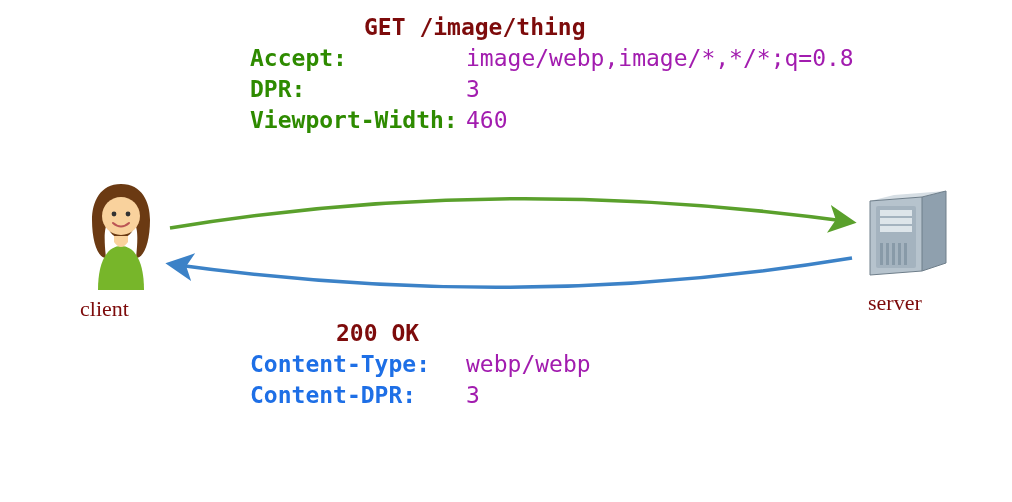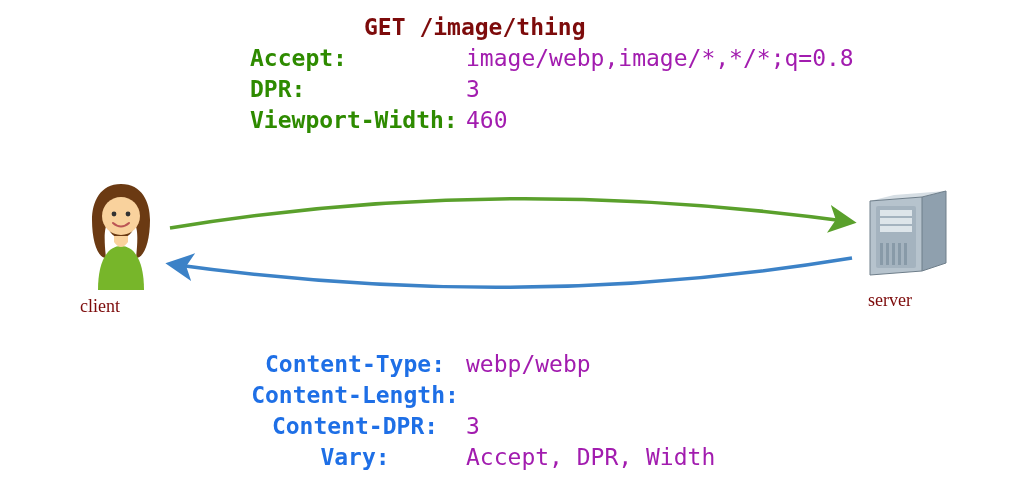--- a/index.html
+++ b/index.html
@@ -37,35 +37,35 @@
   .key {
     color: #2E8B00;
     font-weight: 600;
     text-align: left;
     min-width: 210px;
     padding-right: 6px;
   }
   .key-blue {
     color: #1E6FE6;
     font-weight: 600;
-    text-align: center;
+    text-align: left;
     min-width: 210px;
     padding-right: 6px;
   }
   .val {
     color: #a21caf;
   }
   .status {
     color: #7D0B0B;
     font-weight: 600;
   }
   .label {
     font-family: Georgia, 'Times New Roman', serif;
     color: #7D0B0B;
-    font-size: 18px;
+    font-size: 22px;
     position: absolute;
   }
   .client-icon {
     position: absolute;
     left: 86px;
     top: 180px;
     width: 70px;
     height: 110px;
   }
   .server-icon {
@@ -161,31 +161,27 @@
     </div>
     <div class="row">
       <span class="key">Viewport-Width:</span>
       <span class="val">460</span>
     </div>
   </div>
 
   <div class="block" style="left:250px; top:318px;">
     <div class="row">
       <span class="key-blue" style="color:transparent;min-width:80px;"> </span>
+      <span class="status">200 OK</span>
     </div>
     <div class="row">
       <span class="key-blue">Content-Type:</span>
       <span class="val">webp/webp</span>
     </div>
     <div class="row">
-      <span class="key-blue">Content-Length:</span>
     </div>
     <div class="row">
       <span class="key-blue">Content-DPR:</span>
       <span class="val">3</span>
-    </div>
-    <div class="row">
-      <span class="key-blue">Vary:</span>
-      <span class="val">Accept, DPR, Width</span>
     </div>
   </div>
 
 </div>
 
 </body></html>

